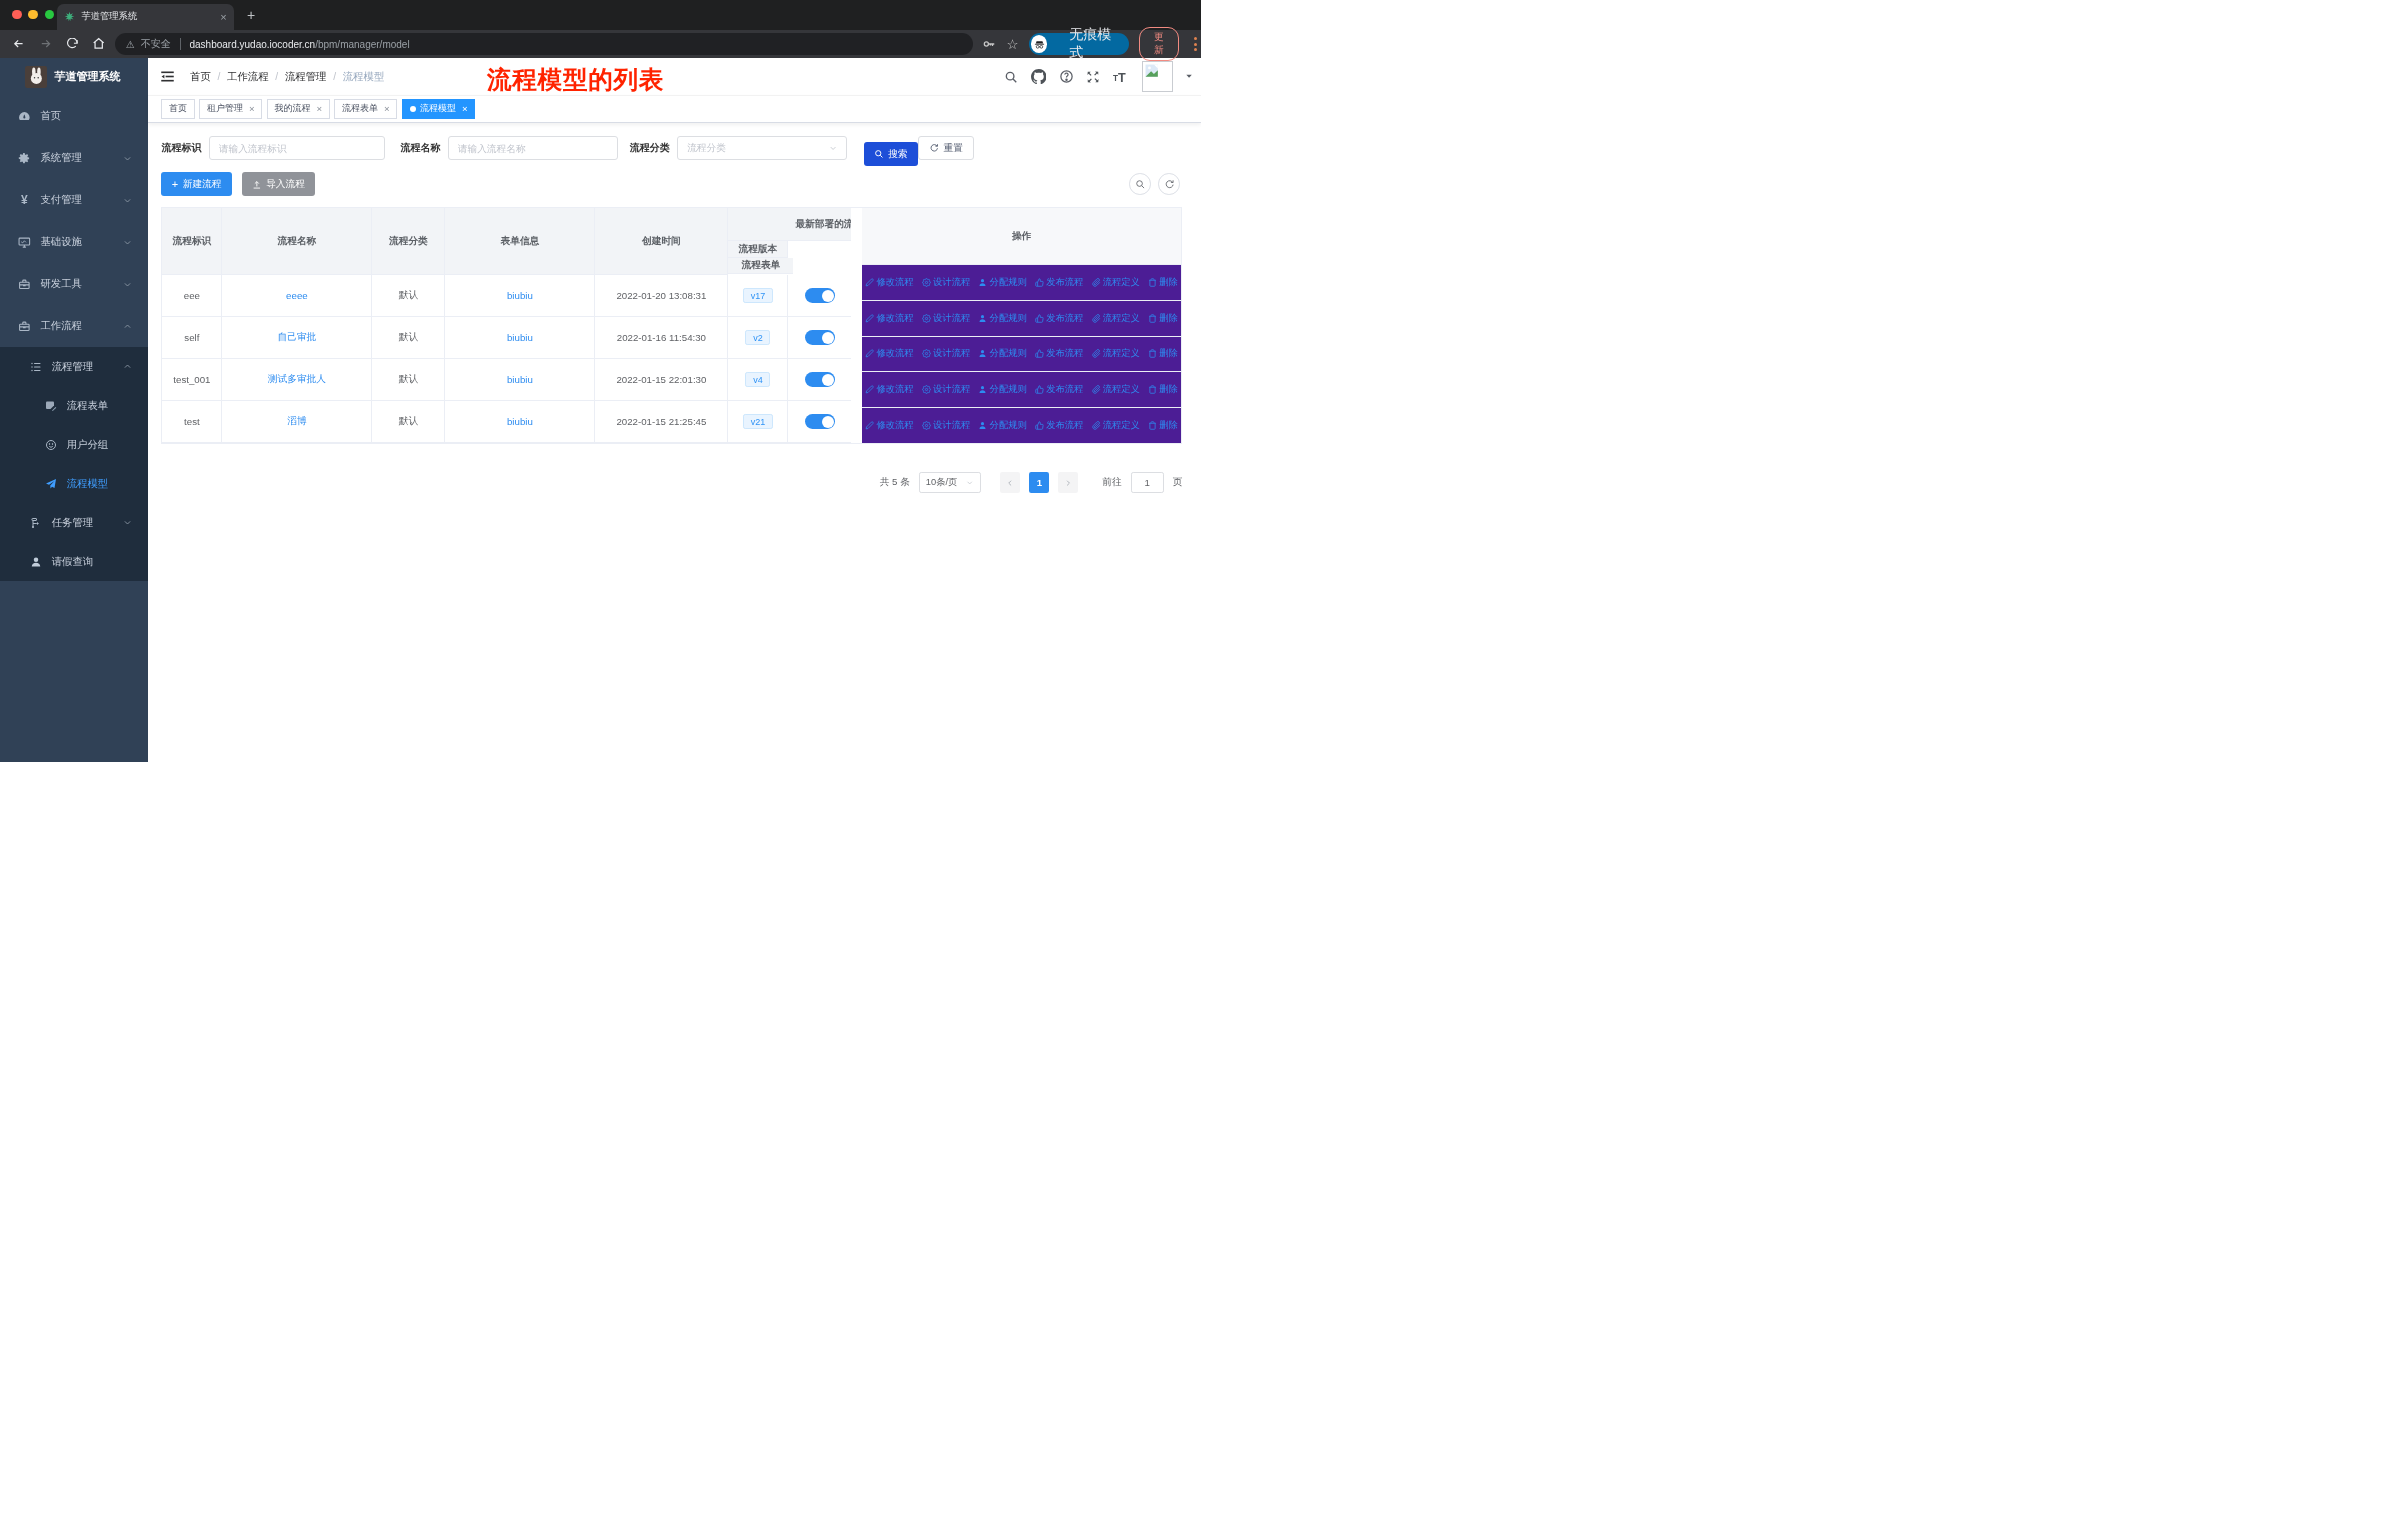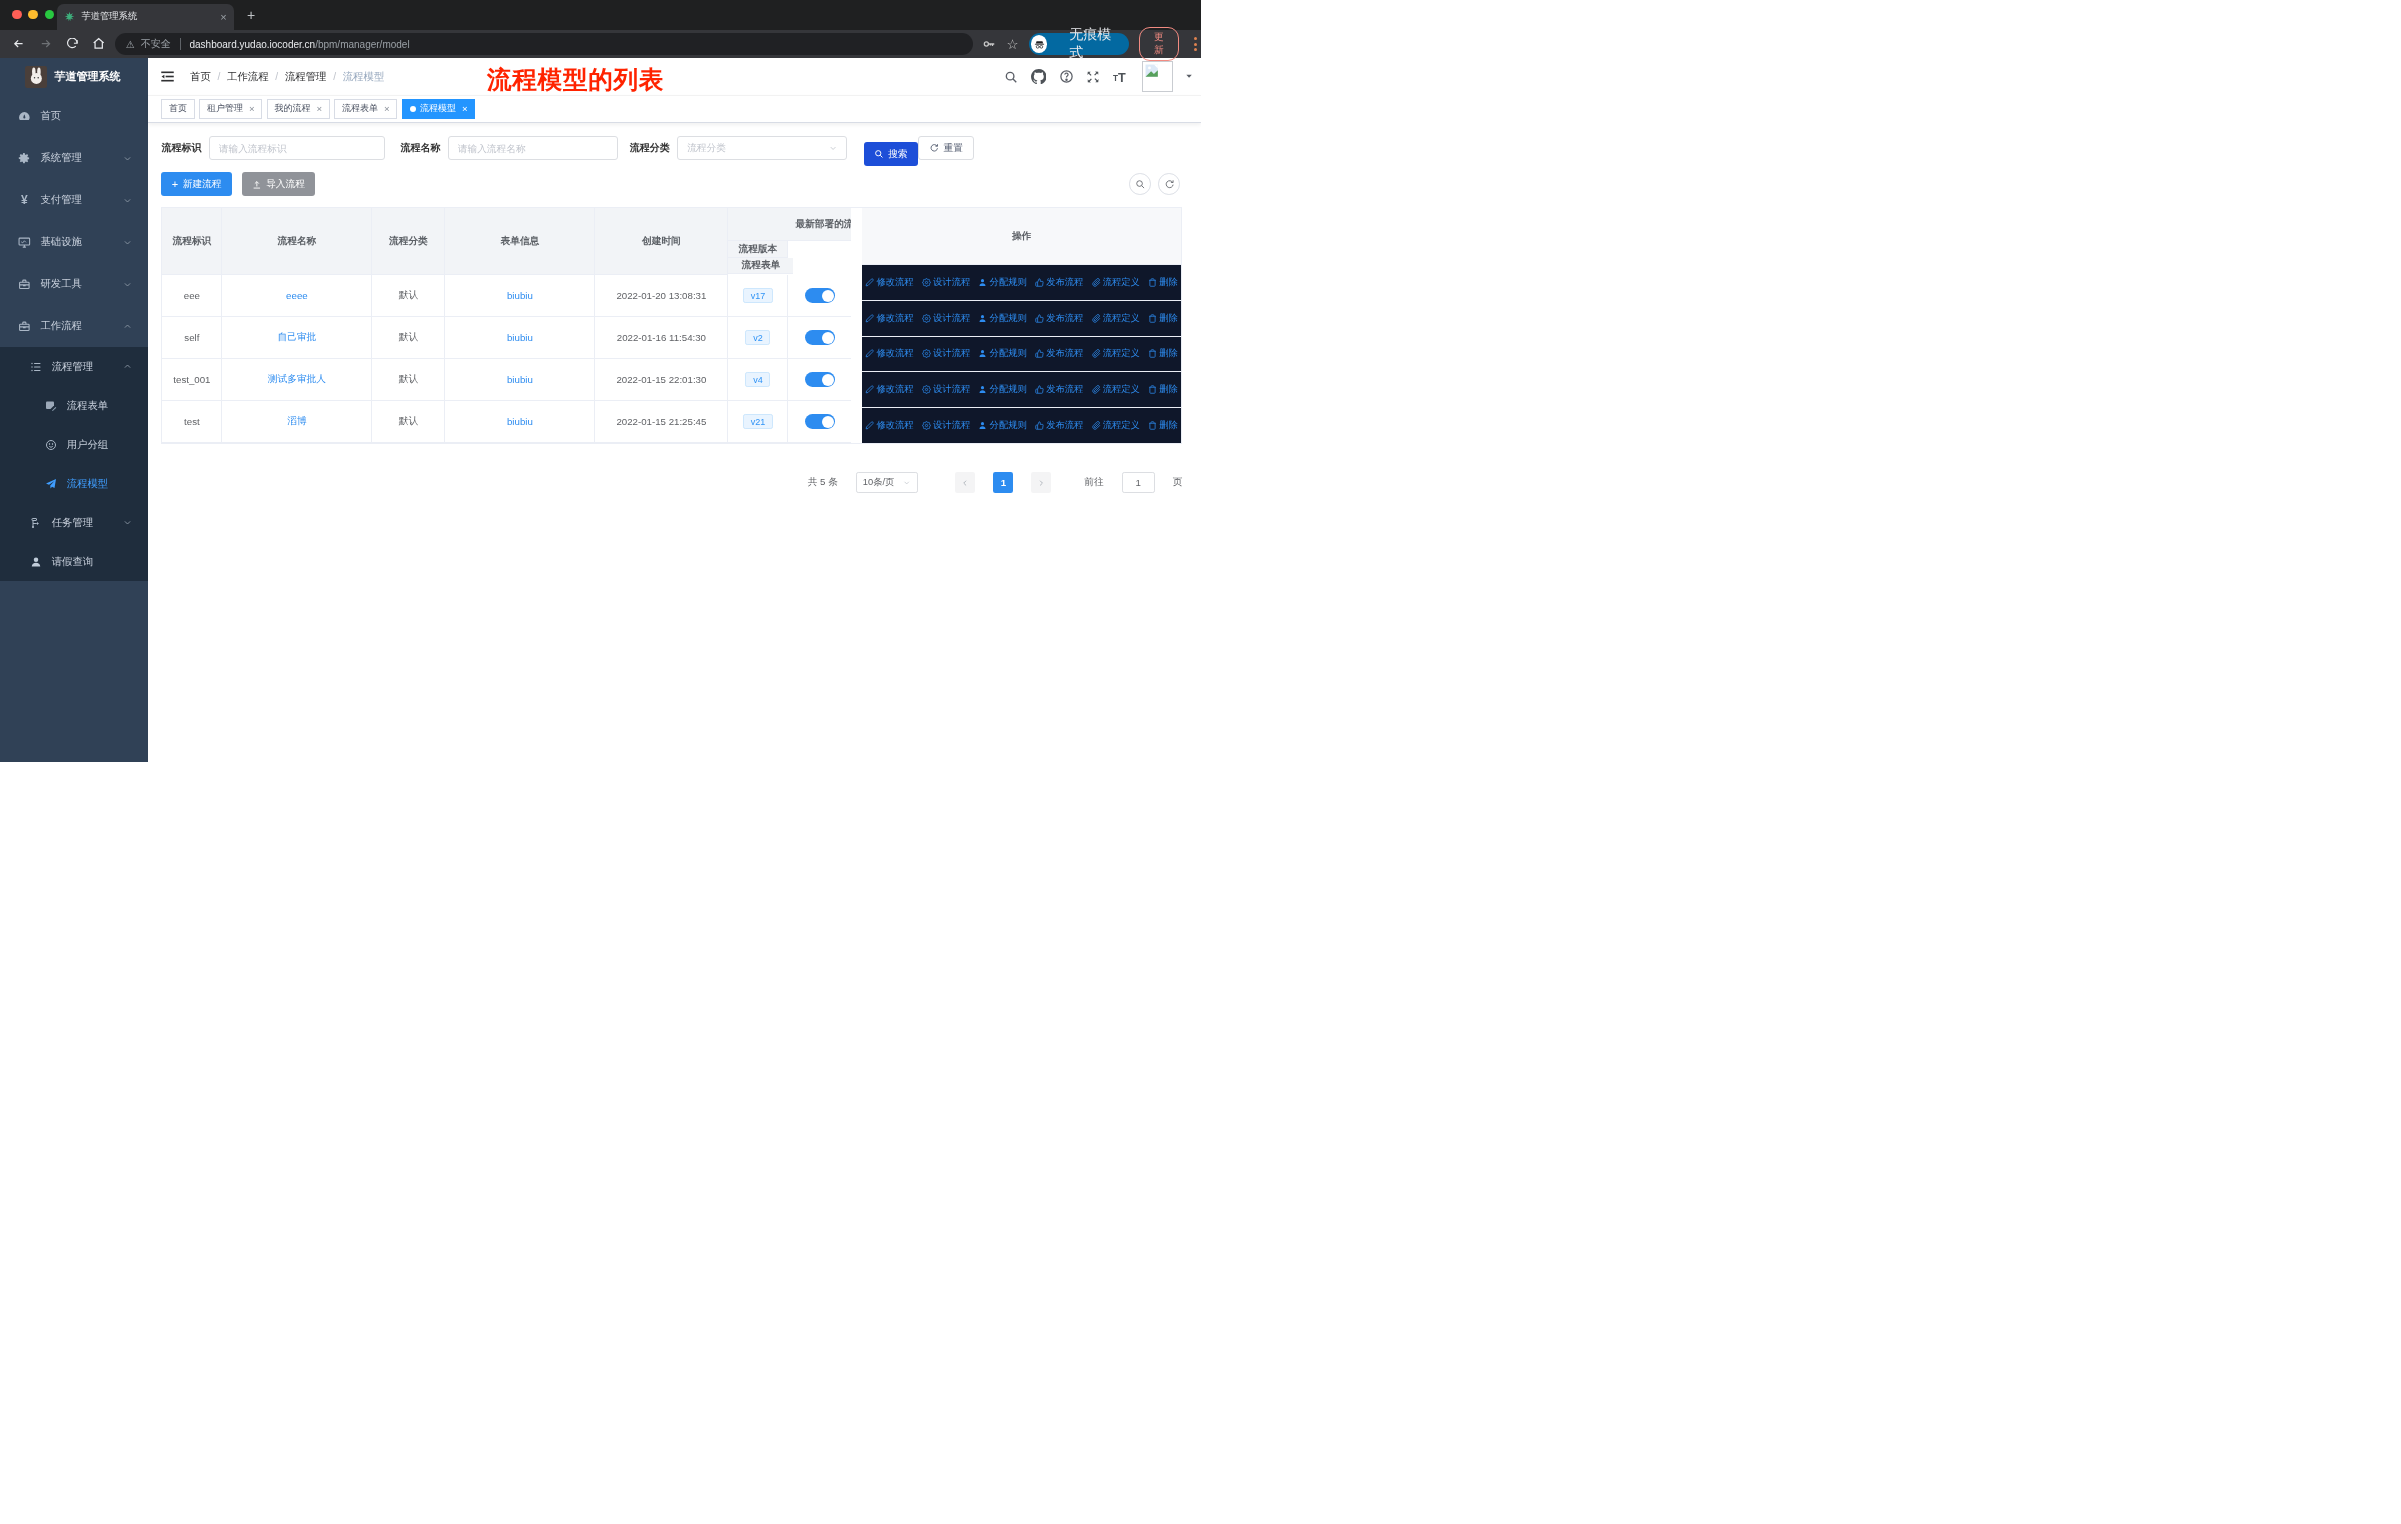--- a/index.html
+++ b/index.html
@@ -100,32 +100,32 @@
   .trow { display:flex; height:42px; border-bottom:0.7px solid #ebeef5; }
   .trow:last-child { border-bottom:none; }
   .tcell { border-right:0.7px solid #ebeef5; display:flex; align-items:center; justify-content:center;
            color:#606266; font-size:9.7px; text-align:center; padding:0 3px; }
   .link { color:#2d8cf0; }
   .vtag { background:#e9f4ff; border:0.7px solid #cde7fd; color:#2f93f6; border-radius:2.2px;
           font-size:9px; padding:1.5px 6.7px; }
   .switch { width:30px; height:15px; border-radius:7.4px; background:#2d8cf0; position:relative; }
   .switch .knob { position:absolute; right:1.5px; top:1.5px; width:12px; height:12px; border-radius:50%; background:#fff; }
   
-  .opsfix { position:absolute; top:0; bottom:0; left:689px; right:0; background:#0f172a; display:flex; z-index:2; }
+  .opsfix { position:absolute; top:0; bottom:0; left:689px; right:0; background:#4c1d95; display:flex; z-index:2; }
   .opsgap { width:10.4px; background:#fff; }
   .opscol { flex:1; display:flex; flex-direction:column; }
   .opshead { height:67px; background:#f7f8fa; border-bottom:0.7px solid #ebeef5; display:flex;
              align-items:center; justify-content:center; font-weight:700; color:#5c6066; }
   .opsrow { height:42px; border-bottom:0.7px solid #ebeef5; display:flex; align-items:center;
             justify-content:center; gap:8.2px; }
   .opsrow:last-child { border-bottom:none; }
   .alink { color:#2d8cf0; font-size:9.3px; display:inline-flex; align-items:center; gap:2.2px; white-space:nowrap; }
 
   
-  .pager { display:flex; align-items:center; justify-content:flex-end; margin:28px 18.6px 0 0; gap:18px; color:#606266; }
+  .pager { display:flex; align-items:center; justify-content:flex-end; margin:28px 18.6px 0 0; gap:9px; color:#606266; }
   .psel { width:62px; height:21px; border:0.7px solid #dcdee2; border-radius:2.2px; display:flex;
           align-items:center; justify-content:space-between; padding:0 6px; font-size:9.3px; }
   .pbtn { width:20px; height:21px; background:#f4f4f5; border-radius:2.2px; display:flex; align-items:center;
           justify-content:center; color:#a0a5ab; font-size:10.4px; }
   .pcur { width:20px; height:21px; background:#2d8cf0; border-radius:2.2px; display:flex; align-items:center;
           justify-content:center; color:#fff; font-weight:700; }
   .goto-in { width:33px; height:21px; border:0.7px solid #dcdee2; border-radius:2.2px; text-align:center;
              font-size:9.7px; color:#606266; outline:none; font-family:inherit; }
   .gap8{width:1.5px}
 </style>

